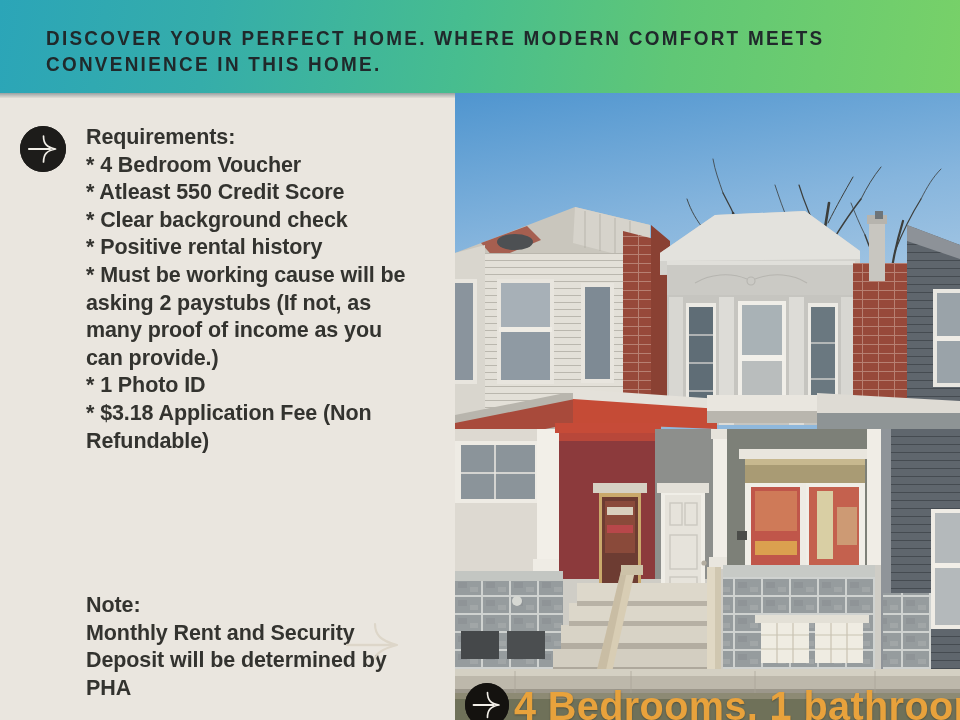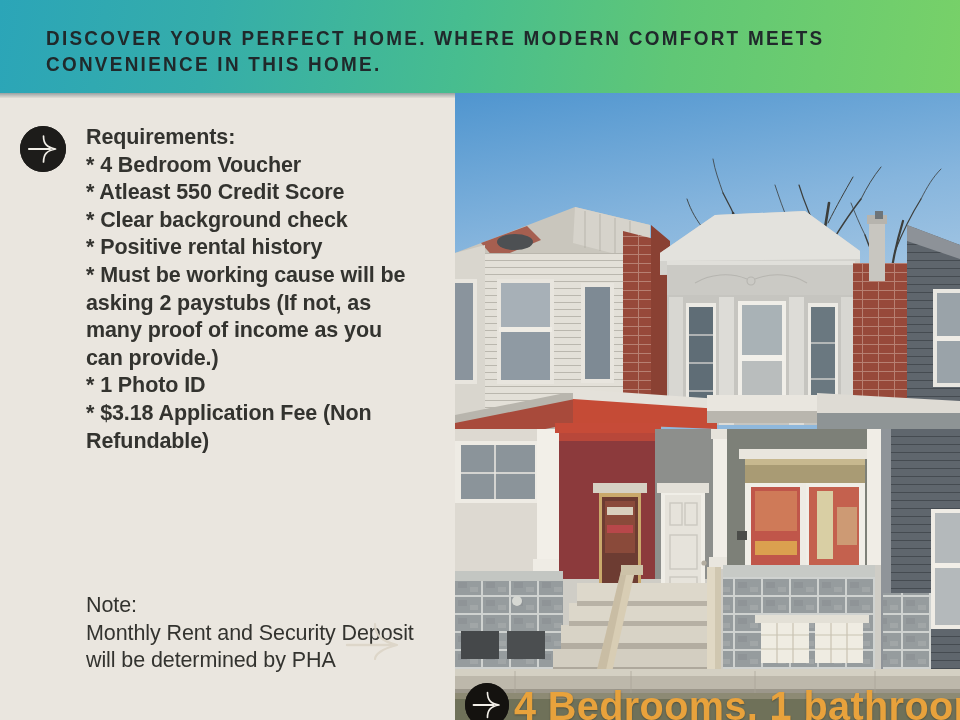--- a/index.html
+++ b/index.html
@@ -70,21 +70,21 @@
     font-size:21.5px;
     line-height:27.6px;
     letter-spacing:-0.1px;
     white-space:pre-line;
   }
   #note-block {
     position:absolute;
     left:86px; top:592px;
     width:330px;
     color:#33332f;
-    font-weight:normal;
+    font-weight:bold;
     font-size:21.5px;
     line-height:27.6px;
     letter-spacing:-0.1px;
     white-space:pre-line;
   }
   #deco-arrow {
     position:absolute;
     left:345px; top:618px;
     width:60px; height:42px;
     opacity:0.95;

